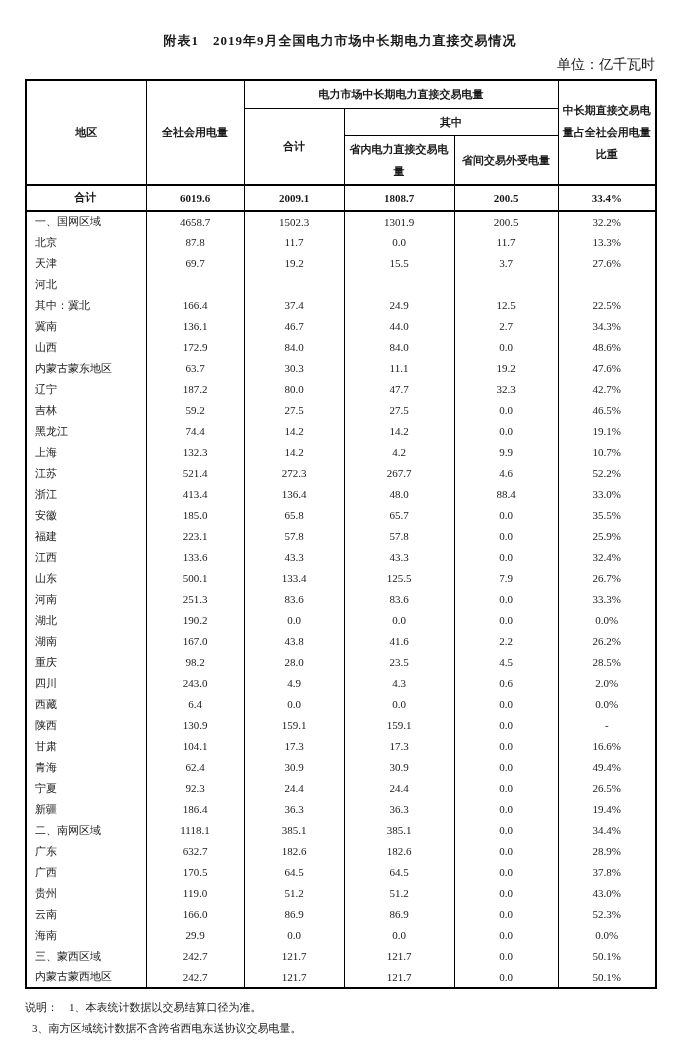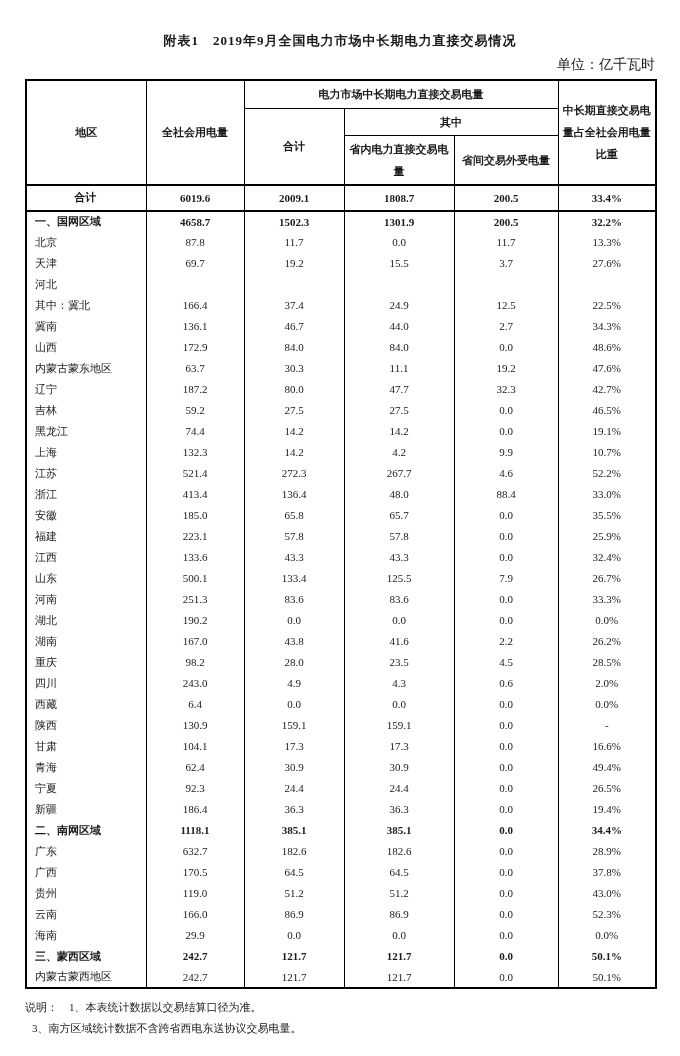--- a/index.html
+++ b/index.html
@@ -52,21 +52,21 @@
     text-align: center;
     vertical-align: middle;
     height: 21px;
     padding: 0 2px;
     white-space: nowrap;
     overflow: hidden;
   }
   td.region-cell { text-align: left; padding-left: 8px; }
   tr.row-total td { font-weight: bold; border-bottom: 2px solid #000; height: 26px; }
   tr.row-total td.region-cell { text-align: center; padding-left: 0; }
-  tr.row-section td { font-weight: bold; }
+  tr.row-section td { font-weight: normal; }
   .notes {
     margin-left: 25px;
     margin-top: 8px;
     font-size: 11px;
     line-height: 21px;
   }
   .note-line { margin-left: 7px; }
   .note-line.first { margin-left: 0; }
 </style>
 </head>

